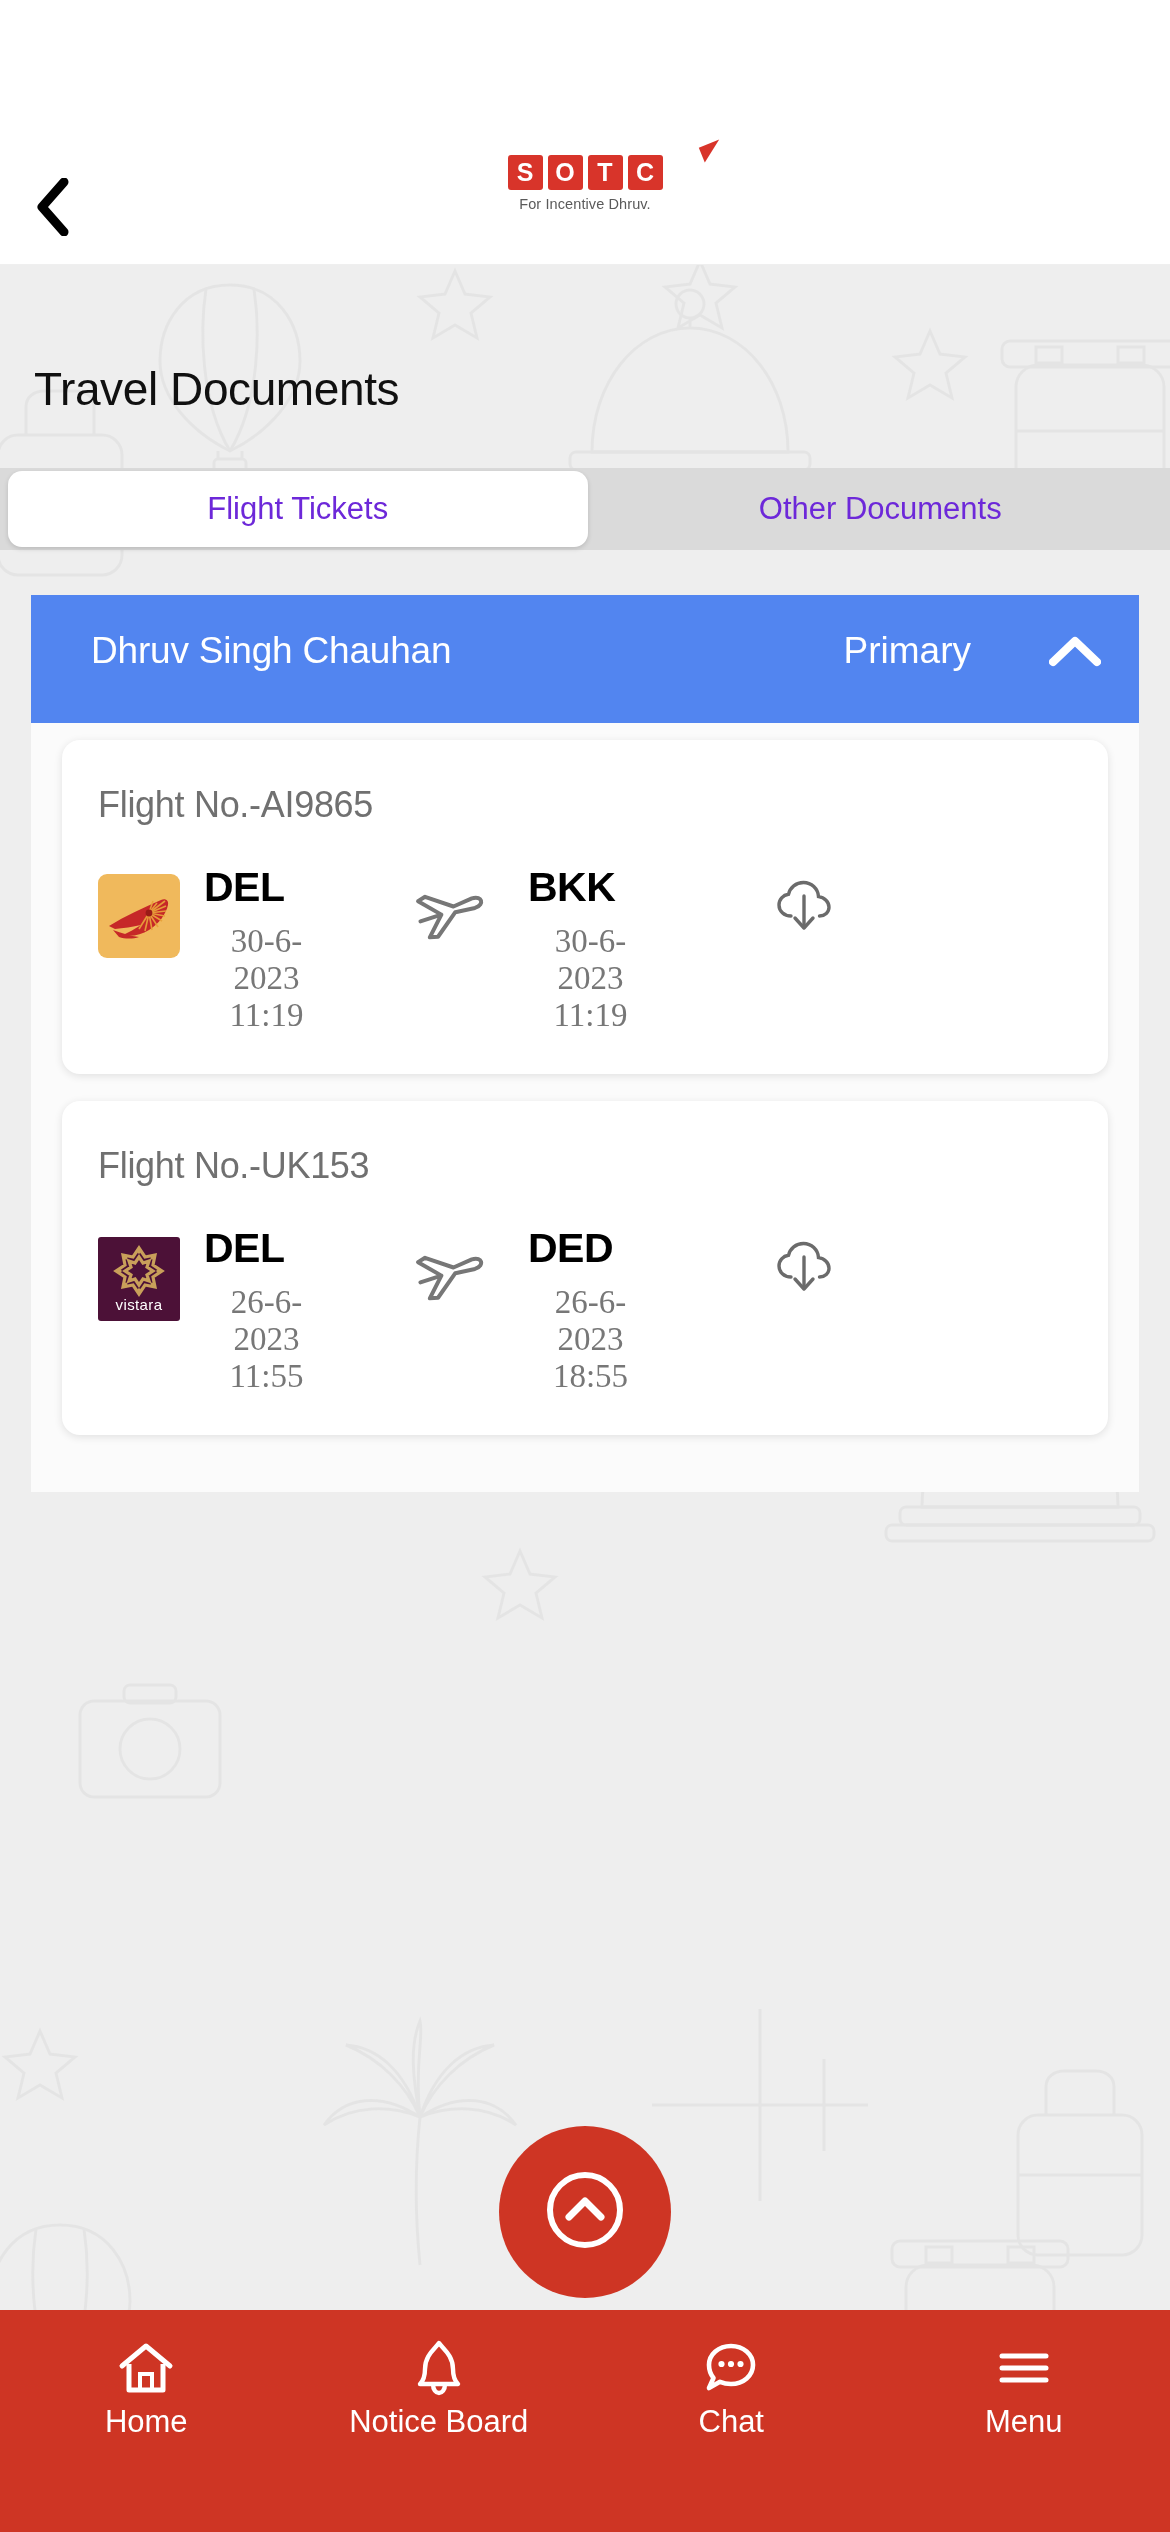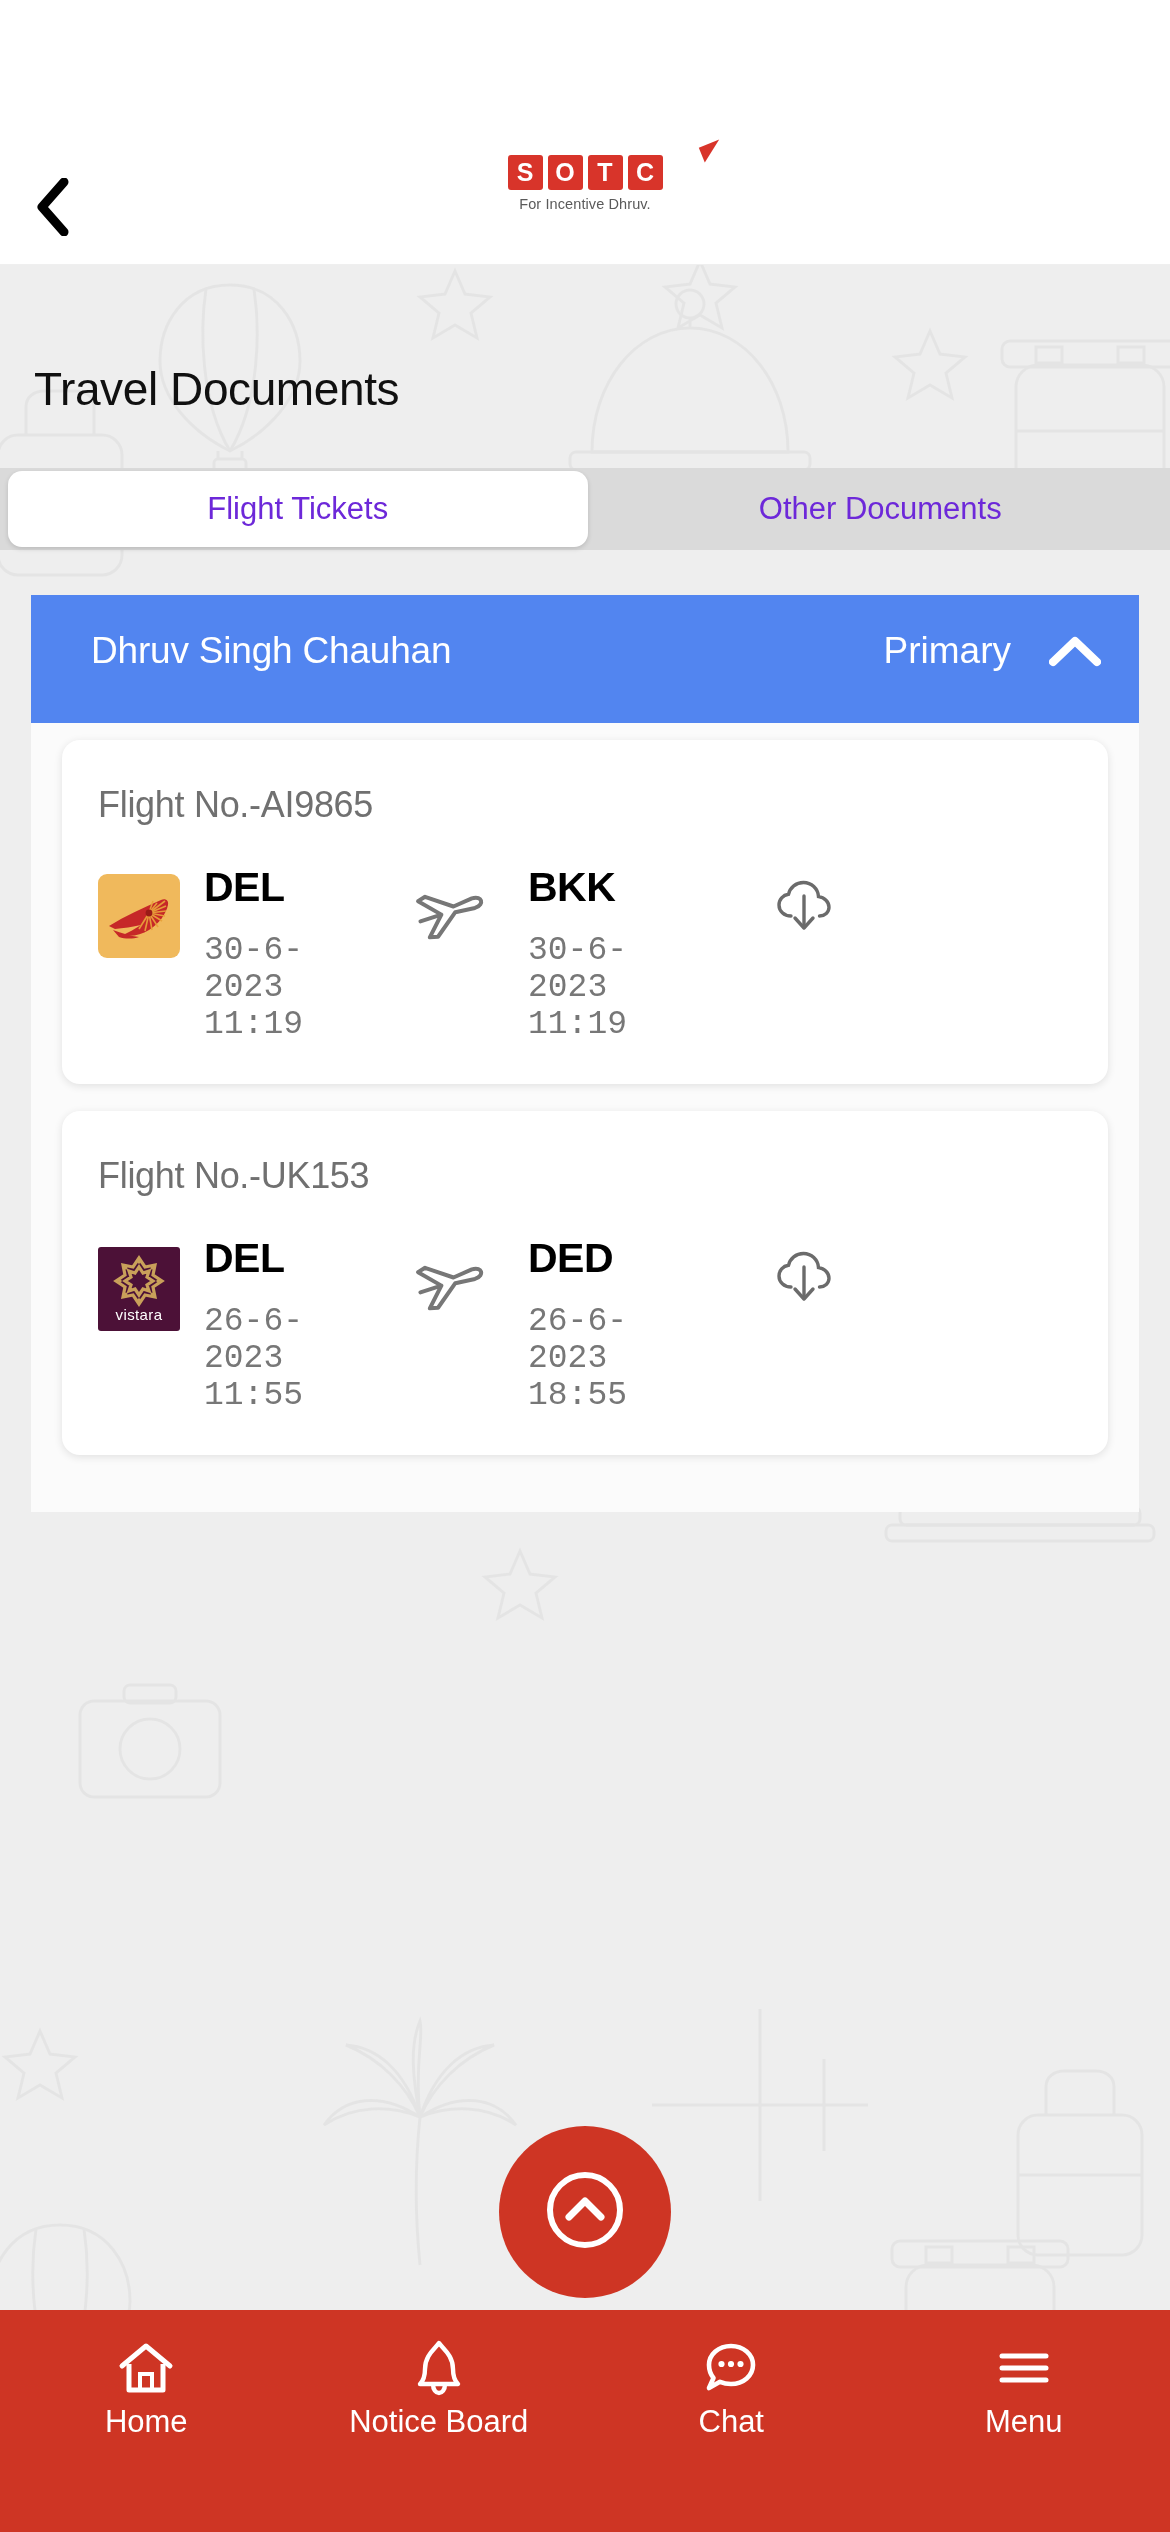--- a/index.html
+++ b/index.html
@@ -151,20 +151,21 @@
     padding-bottom: 30px;
   }
 
   .pax-bar {
     height: 128px;
     background: #5285f0;
     display: flex;
     align-items: center;
     padding: 0 38px 16px 60px;
     cursor: pointer;
+    gap: 40px;
   }
   .pax-name {
     flex: 1;
     color: #ffffff;
     font-size: 37px;
     letter-spacing: -0.2px;
     font-family: "Liberation Sans", sans-serif;
   }
   .pax-role {
     color: #ffffff;
@@ -212,27 +213,28 @@
   }
   .leg-code {
     font-size: 41px;
     font-weight: bold;
     color: #000000;
     letter-spacing: -0.5px;
     line-height: 1.05;
     font-family: "Liberation Sans", sans-serif;
   }
   .leg-when {
-    margin-top: 24px;
+    margin-top: 14px;
     font-size: 33px;
     color: #777777;
     line-height: 1.12;
     width: 125px;
     word-break: break-word;
-    font-family: Liberation Mono, monospace;
+    font-family: Liberation Serif, serif;
+    text-align: center;
   }
   .plane-sep {
     flex: 0 0 auto;
     width: 110px;
     display: flex;
     justify-content: center;
     padding-top: 12px;
   }
   .dl-btn {
     flex: 0 0 auto;

